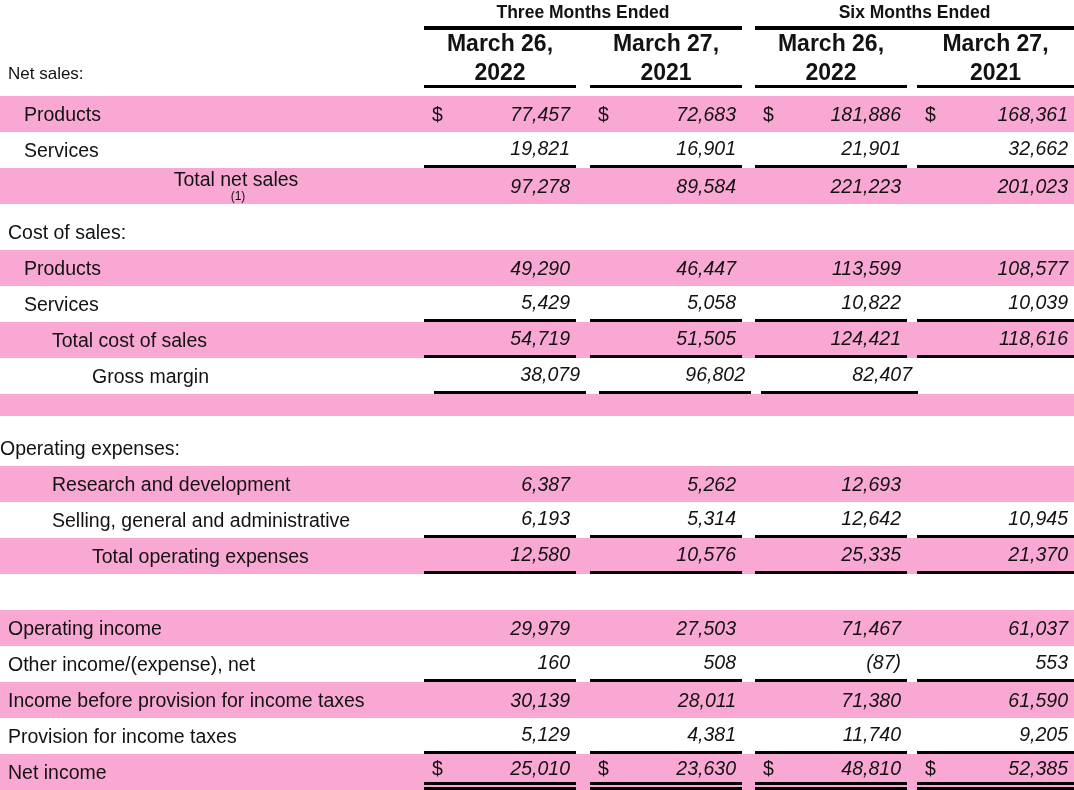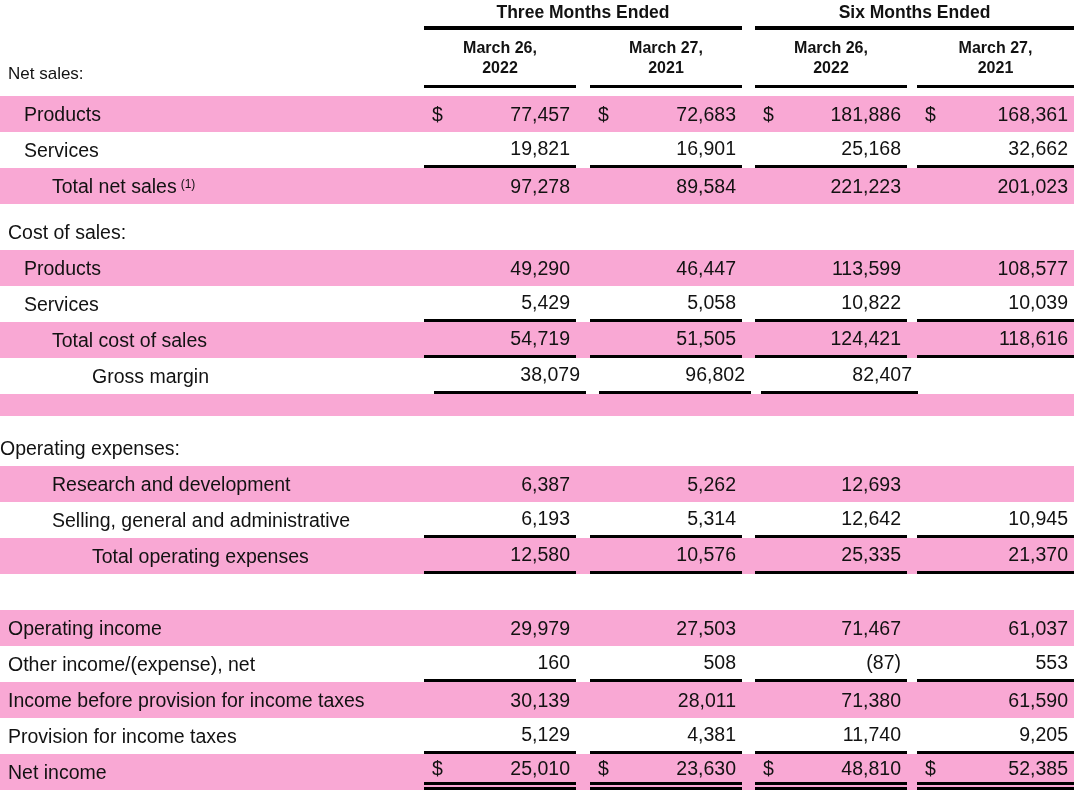--- a/index.html
+++ b/index.html
@@ -47,21 +47,21 @@
   }
   .date-row { height: 58px; }
   .date-cell {
     box-sizing: border-box;
     height: 100%;
     display: flex;
     align-items: center;
     justify-content: center;
     text-align: center;
     font-weight: 700;
-    font-size: 16px;
+    font-size: 23px;
     line-height: 1.25;
     white-space: pre-line;
     border-bottom: 3px solid #000;
   }
   .header-left-label {
     align-self: flex-end;
     padding: 0 0 4px 8px;
     font-size: 17px;
   }
   .header-gap { height: 8px; }
@@ -84,21 +84,21 @@
   }
   .cell {
     box-sizing: border-box;
     height: 100%;
     display: flex;
     align-items: center;
     justify-content: space-between;
     font-size: 19.5px;
   }
   .cell .dollar { padding-left: 8px; }
-  .cell .num    { padding-right: 6px; margin-left: auto; }
+  .cell .num    { padding-right: 6px; margin-left: auto; font-style: italic; }
   .u-single { border-bottom: 3px solid #000; }
   .u-double { border-bottom: 8px double #000; }
 </style>
 </head>
 <body>
 
 <div class="sheet">
 
   <div class="row spanner-row">
     <div class="lbl"></div>
@@ -149,29 +149,29 @@
         <div class="cell c1 u-single">
           <span class="dollar"></span>
           <span class="num">19,821</span>
         </div>
         <div class="cell c2 u-single">
           <span class="dollar"></span>
           <span class="num">16,901</span>
         </div>
         <div class="cell c3 u-single">
           <span class="dollar"></span>
-          <span class="num">25,168</span>
+          <span class="num">21,901</span>
         </div>
         <div class="cell c4 u-single">
           <span class="dollar"></span>
           <span class="num">32,662</span>
         </div>
       </div>
       <div class="row bg-gray data-row">
-        <div class="lbl row-label" style="padding-left: 52px;">
+        <div class="lbl row-label" style="padding-left: 52px; flex-direction: column;">
           <span>Total net sales</span>
           <sup>(1)</sup>
         </div>
         <div class="cell c1">
           <span class="dollar"></span>
           <span class="num">97,278</span>
         </div>
         <div class="cell c2">
           <span class="dollar"></span>
           <span class="num">89,584</span>

